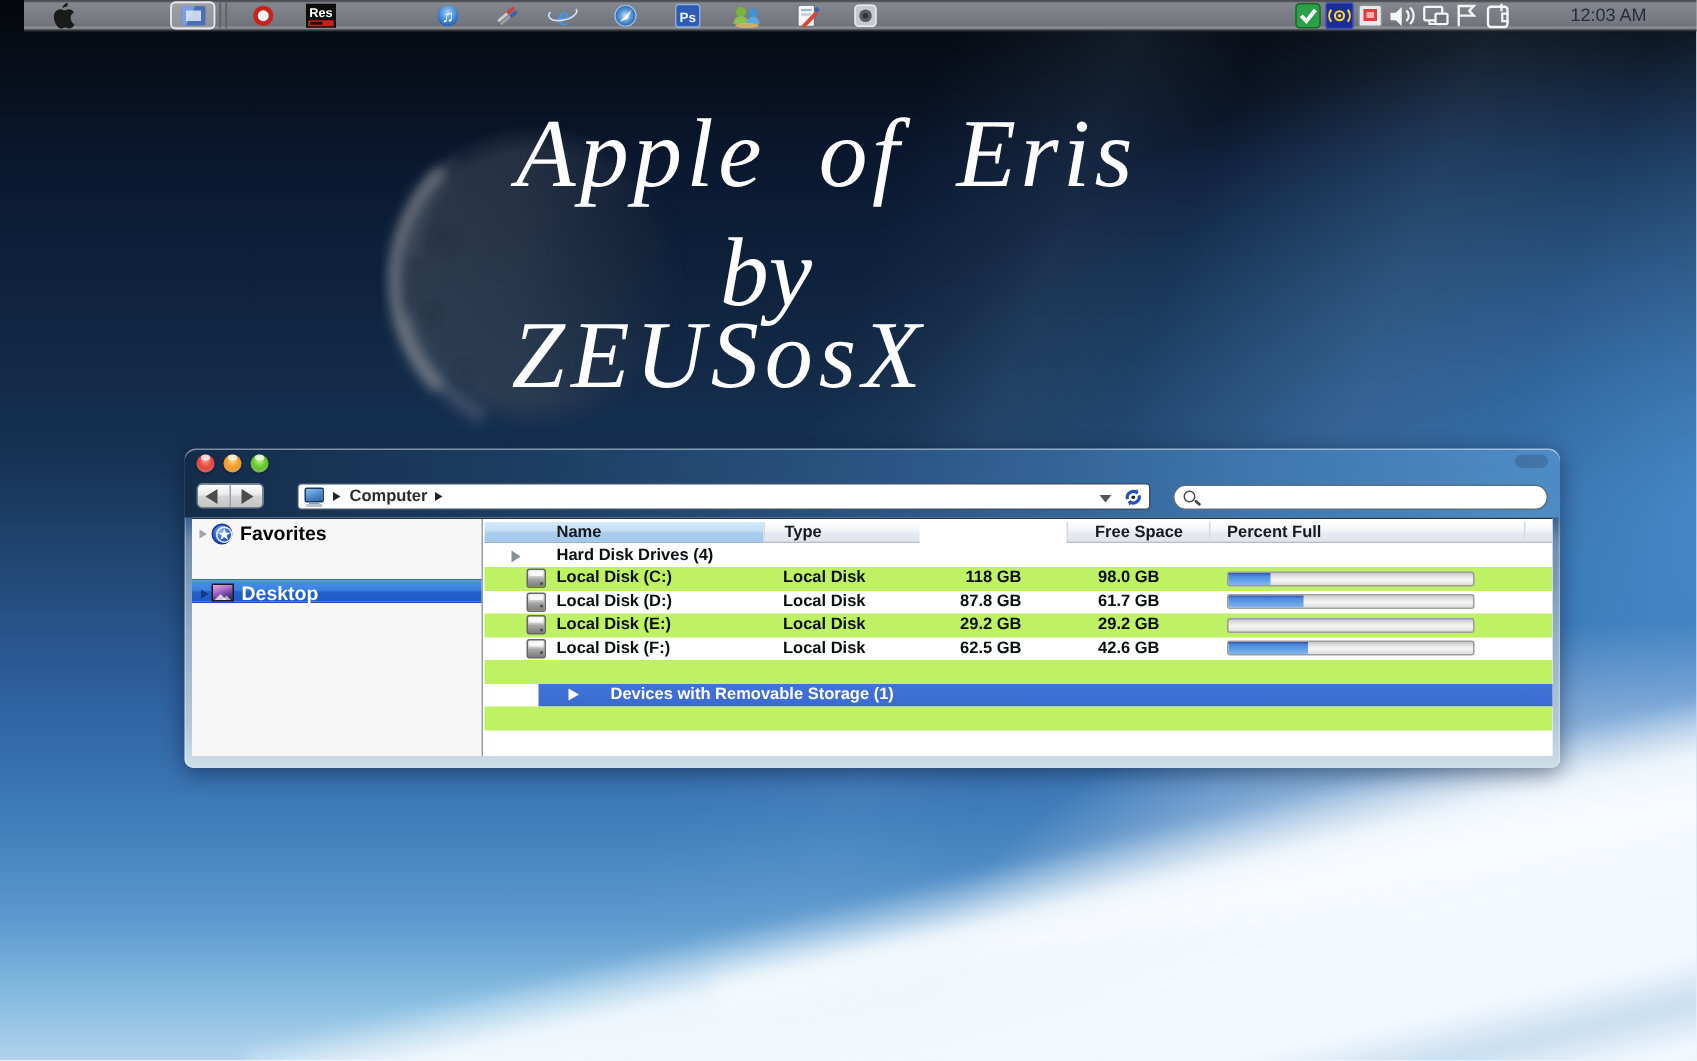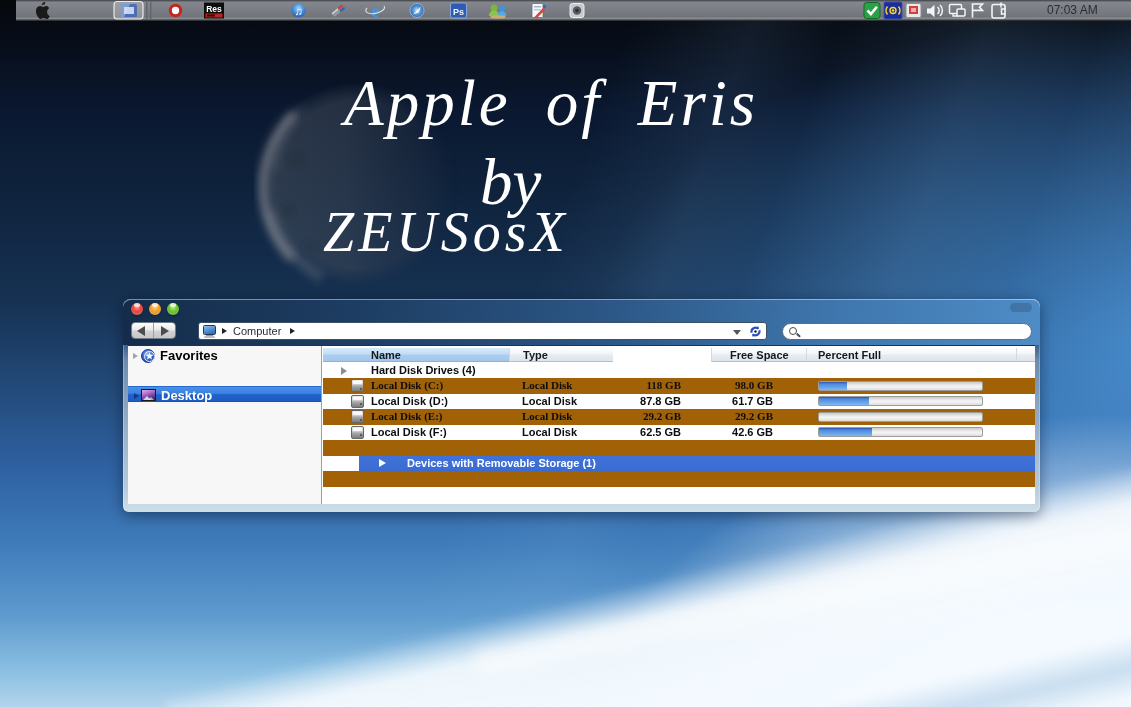--- a/index.html
+++ b/index.html
@@ -51,21 +51,21 @@
   #navbtn .div{position:absolute;left:21px;top:0;width:1px;height:15px;background:#9aa0a6;}
   .arr{position:absolute;top:3px;width:0;height:0;border-top:5px solid transparent;border-bottom:5px solid transparent;}
   .arrL{left:5px;border-right:8px solid #4c4c4c;}
   .arrR{left:29px;border-left:8px solid #4c4c4c;}
   #abar{position:absolute;left:75px;top:23px;width:569px;height:18px;border-radius:3px;
     background:#fff;border:1px solid #3c5068;box-sizing:border-box;}
   #abar .mon{position:absolute;left:4px;top:1.5px;width:13px;height:10px;border:1.5px solid #1e3a5f;border-radius:1.5px;
     background:linear-gradient(160deg,#8fc0ee 0%,#5a94d0 45%,#2a62a8 100%);box-sizing:border-box;}
   #abar .mon2{position:absolute;left:7px;top:11.5px;width:7px;height:1.5px;background:#8a98a8;}
   #abar .mon3{position:absolute;left:5px;top:13px;width:11px;height:1.5px;background:#b8c2ce;border-radius:1px;}
-  .crumb{position:absolute;top:2px;font-size:11px;font-weight:normal;color:#2b2b2b;line-height:13px;}
+  .crumb{position:absolute;top:2px;font-size:11px;font-weight:bold;color:#2b2b2b;line-height:13px;}
   .csep{position:absolute;top:5px;width:0;height:0;border-top:3.5px solid transparent;border-bottom:3.5px solid transparent;border-left:5px solid #222;}
   #drop{position:absolute;left:534px;top:7px;width:0;height:0;border-left:4px solid transparent;border-right:4px solid transparent;border-top:5px solid #555;}
   #sync{position:absolute;left:550px;top:2px;width:13px;height:13px;}
   #search{position:absolute;left:659px;top:24px;width:250px;height:17px;border-radius:9px;
     background:#fff;border:1px solid #5a6e84;box-sizing:border-box;}
   #search .mag{position:absolute;left:6px;top:2.5px;width:8px;height:8px;border:1.8px solid #4a4a4a;border-radius:50%;box-sizing:border-box;}
   #search .magh{position:absolute;left:12.5px;top:9.5px;width:4.5px;height:2px;background:#4a4a4a;transform:rotate(42deg);border-radius:1px;}
   #content{position:absolute;left:5px;top:46px;width:907px;height:158px;background:#fff;
     border-top:1px solid #1c3350;overflow:hidden;}
   
@@ -90,21 +90,21 @@
   .hdr{position:absolute;top:2px;height:14px;box-sizing:border-box;border-bottom:1px solid #b9bec4;
     background:linear-gradient(180deg,#fdfefe 0%,#f2f5f8 45%,#e6ebf1 55%,#dfe5ec 100%);}
   .hdr span{position:absolute;top:1px;font-size:11px;font-weight:bold;color:#15191d;}
   #hName{left:0;width:186px;background:linear-gradient(180deg,#d6e9fa 0%,#c4def5 45%,#abcdee 55%,#a3c7ec 100%);border-bottom:1px solid #8fb2d4;}
   #hType{left:186px;width:104px;border-left:1px solid #d4d9de;padding-left:29px;}
   #hSize{left:290px;width:98px;border-left:1px solid #d4d9de;margin-top:31px;}
   #hFree{left:388px;width:95px;border-left:1px solid #d4d9de;}
   #hPct{left:483px;width:210px;border-left:1px solid #d4d9de;}
   #hEnd{left:693px;width:19px;border-left:1px solid #d4d9de;}
   .row{position:absolute;left:0;width:712px;height:15.5px;font-size:11px;font-weight:bold;color:#0b0d10;}
-  .row.alt{background:#a16207;font-family:Liberation Serif, serif;}
+  .row.alt{background:#bef264;}
   .gtri{position:absolute;left:18px;top:4px;width:0;height:0;border-top:4px solid transparent;border-bottom:4px solid transparent;border-left:6px solid #8a8f94;}
   .gname{position:absolute;left:48px;top:1px;line-height:13px;}
   .dico{position:absolute;left:28px;top:1px;width:13px;height:13px;border-radius:2px;
     background:linear-gradient(180deg,#f2f2f2 0%,#d2d2d2 38%,#a8a8a8 55%,#909090 78%,#7e7e7e 100%);
     border:1px solid #63666a;box-sizing:border-box;}
   .dico i{position:absolute;right:1.5px;bottom:1.5px;width:2px;height:2px;border-radius:50%;background:#4a4a4a;}
   .dico u{position:absolute;left:1px;top:1px;width:9px;height:3px;border-radius:1px;background:rgba(255,255,255,.8);}
   .dname{position:absolute;left:48px;top:1px;line-height:13px;}
   .dtype{position:absolute;left:199px;top:1px;line-height:13px;}
   .dsize{position:absolute;left:290px;top:1px;width:68px;text-align:right;line-height:13px;}
@@ -149,21 +149,21 @@
     <rect x="0" y="0" width="230" height="230" fill="url(#mg)" mask="url(#mcirc)"></rect>
     <path d="M 48 46 A 102 102 0 0 0 46 186" fill="none" stroke="rgba(152,154,159,0.60)" stroke-width="9" stroke-linecap="round" filter="url(#mb2)"></path>
     <path d="M 60 36 A 102 102 0 0 0 30 100" fill="none" stroke="rgba(130,132,138,0.15)" stroke-width="10" filter="url(#mb2)"></path>
     <path d="M 26 140 A 102 102 0 0 0 78 208" fill="none" stroke="rgba(134,136,142,0.32)" stroke-width="10" filter="url(#mb2)"></path>
     <circle cx="52" cy="90" r="9" fill="rgba(38,46,58,0.30)" filter="url(#mb)"></circle>
     <circle cx="44" cy="140" r="7" fill="rgba(38,46,58,0.30)" filter="url(#mb)"></circle>
     <circle cx="66" cy="178" r="8" fill="rgba(38,46,58,0.26)" filter="url(#mb)"></circle>
   </svg>
   <div class="script" style="left:480px;top:145px;font-size:65px;">by</div>
   <div class="script" style="left:344px;top:66px;font-size:65px;letter-spacing:3px;word-spacing:16px;">Apple of Eris</div>
-  <div class="script" style="left:323px;top:200px;font-size:56px;letter-spacing:4px;">ZEUSosX</div>
+  <div class="script" style="left:341px;top:200px;font-size:64px;letter-spacing:4px;">ZEUSosX</div>
 </div>
 
 <div id="mbar">
   <svg width="1131" height="21" viewBox="0 0 1131 21" style="position:absolute;left:0;top:0;">
     <path d="M28.6 4.6c-.5-.1-1.9.2-2.8 1.0-.2-.9.3-1.9.9-2.5.6-.7 1.7-1.1 2.5-1.1.1.9-.3 1.9-.6 2.6z" fill="#1a1a1a"></path>
     <path d="M33.2 8.3c-1.5.9-2.3 2.3-2.1 4.0.2 1.9 1.3 3.2 2.6 4.1-.7 1.4-1.8 2.6-3.1 2.6-1.2.1-1.6-.7-3.0-.7s-1.9.7-3.0.7c-1.3 0-2.5-1.5-3.3-2.9-1.6-2.9-1.8-6.3-.5-8.1.8-1.2 2.1-1.9 3.3-1.9 1.2 0 2.0.8 3.0.8 1.0 0 1.6-.8 3.0-.8 1.1 0 2.3.6 3.1 2.2z" fill="#1a1a1a"></path>
     <rect x="98" y="1.5" width="29" height="17.5" rx="3" fill="rgba(255,255,255,0.22)" stroke="rgba(250,250,252,0.85)" stroke-width="1.2"></rect>
     <rect x="105" y="4" width="16" height="13" rx="1.5" fill="#4a6fb4"></rect>
     <path d="M105 4 h9 l-6 13 h-3 z" fill="#7c9ed8"></path>
     <rect x="108" y="7" width="10" height="7" fill="#dde6f4" opacity="0.85"></rect>
@@ -226,21 +226,21 @@
           <stop offset="0.55" stop-color="#3f86d4"></stop>
           <stop offset="1" stop-color="#1c4fa8"></stop>
       </radialGradient>
       <radialGradient id="safg" cx="0.5" cy="0.5" r="0.6">
         <stop offset="0" stop-color="#cfe6f8"></stop>
           <stop offset="0.45" stop-color="#5a9ad8"></stop>
           <stop offset="1" stop-color="#1c4f9a"></stop>
       </radialGradient>
     </defs>
   </svg>
-  <div class="clock">07:03 AM</div>
+  <div class="clock">12:03 AM</div>
 </div>
 
 <div id="win">
   <div id="chrome">
     <div class="tl" id="tlr">
         <i></i>
       </div>
     <div class="tl" id="tlo">
         <i></i>
       </div>

